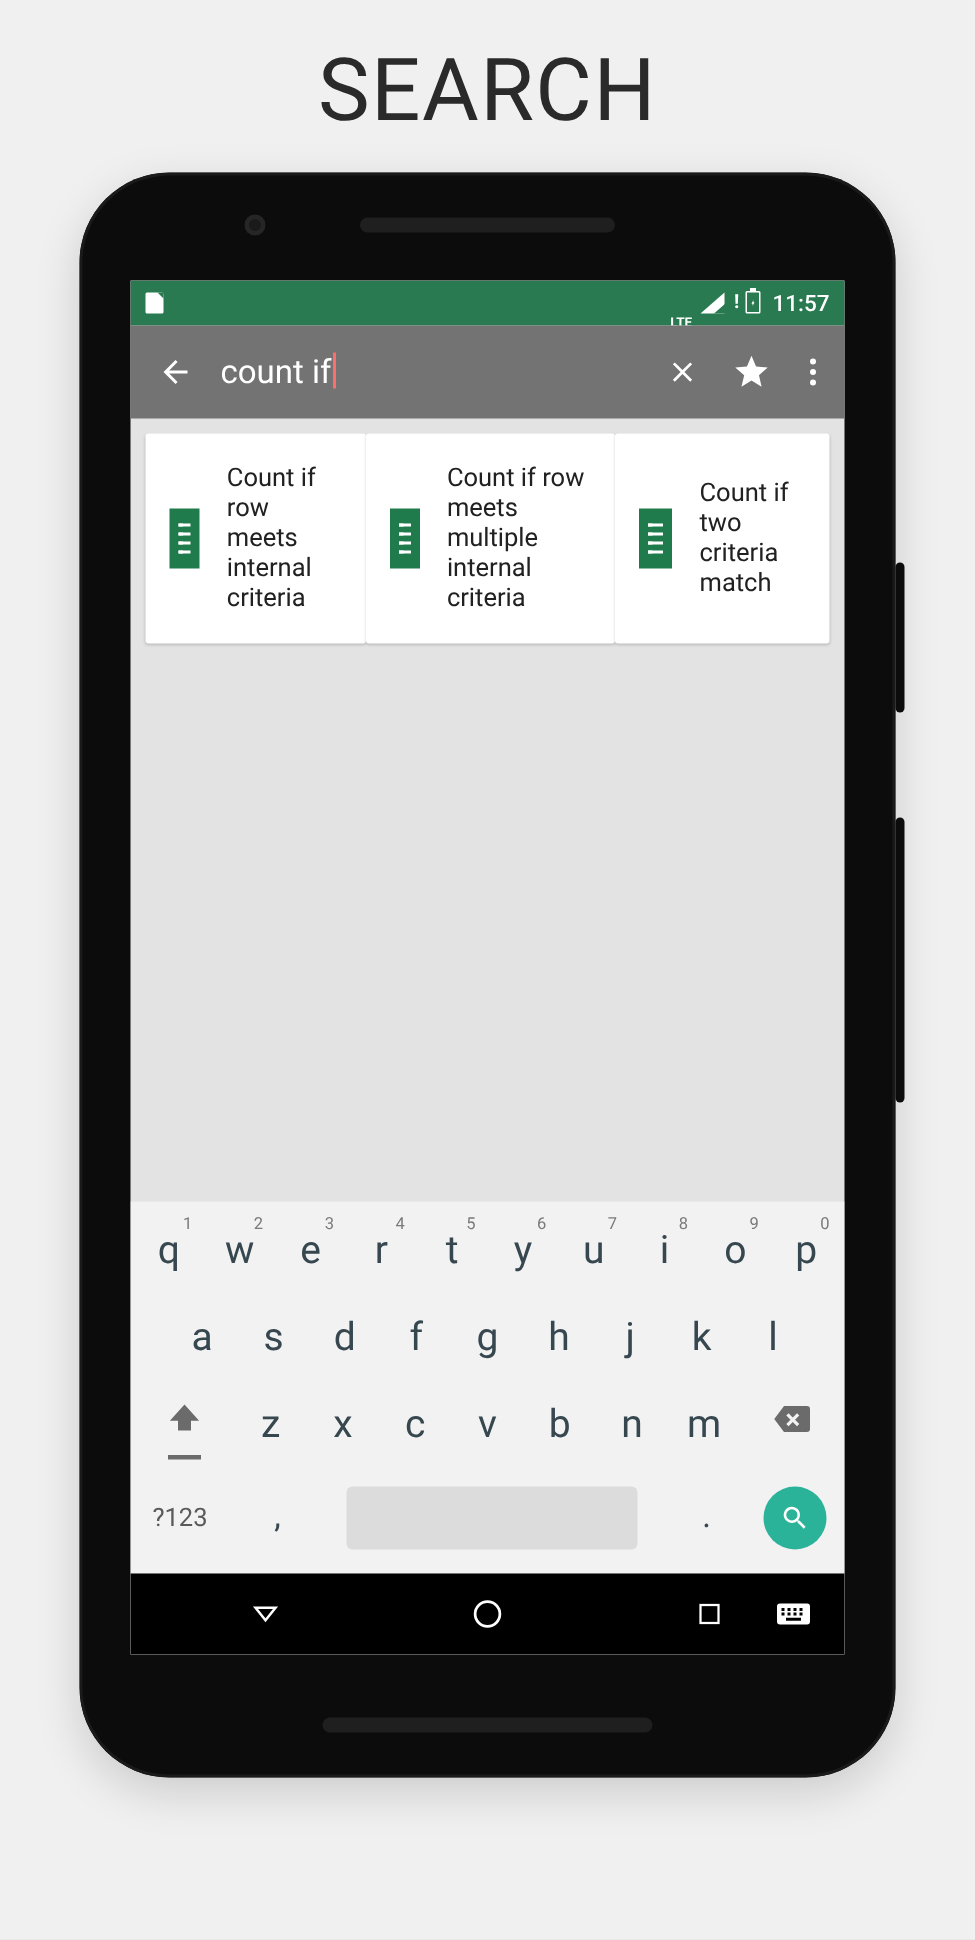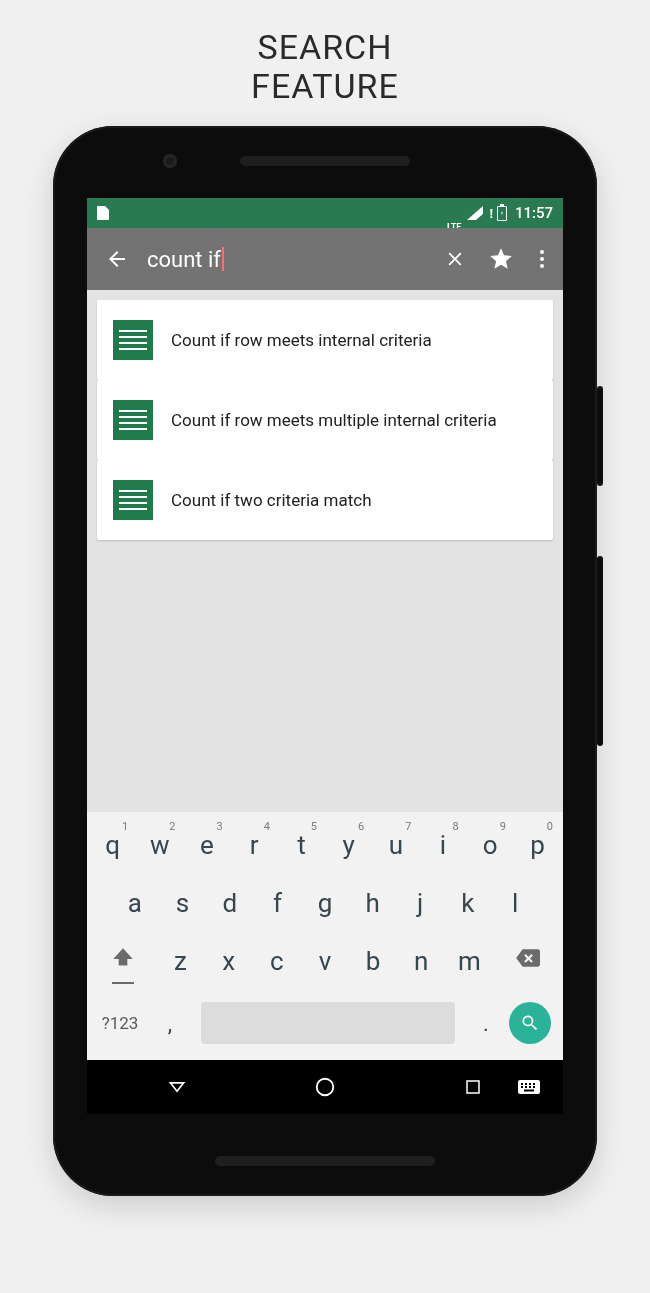--- a/index.html
+++ b/index.html
@@ -5,21 +5,21 @@
   * { box-sizing: border-box; margin: 0; padding: 0; }
   html, body { width: 650px; height: 1293px; }
   body {
     background: #f0f0f0;
     font-family: -apple-system, BlinkMacSystemFont, "Segoe UI", Roboto, Helvetica, Arial, sans-serif;
     display: flex;
     flex-direction: column;
     align-items: center;
   }
   .promo-title {
-    font-size: 34px;
+    font-size: 58px;
     font-weight: 400;
     letter-spacing: 1px;
     color: #2a2a2a;
     text-align: center;
     line-height: 1.15;
     margin-top: 28px;
     margin-bottom: 20px;
   }
 
   
@@ -139,21 +139,21 @@
     width:2px; height:24px;
     background:#ff6e6e;
     vertical-align:-4px;
     margin-left:1px;
   }
   .icon-btn { width:32px; height:32px; display:flex;align-items:center;justify-content:center; color:#fff; }
   .dots { display:flex; flex-direction:column; gap:3px; align-items:center; width:20px;}
   .dots span { width:4px; height:4px; background:#fff; border-radius:50%;}
 
   
-  .results { padding: 10px 10px; display:flex; flex-direction:column; }
+  .results { padding: 10px 10px; display:flex; flex-direction:row; }
   .card {
     background:#fff;
     border-radius:2px;
     box-shadow: 0 1px 2px rgba(0,0,0,0.18);
     display:flex; align-items:center;
     padding: 20px 16px;
     gap:18px;
   }
   .doc-icon {
     width:40px; height:40px;
@@ -194,21 +194,21 @@
     position:relative;
   }
   .key sup {
     position:absolute; top:4px; right:8px;
     font-size:11px; color:#7a7a7a;
   }
   .kb-row.middle { padding: 0 22px; }
   .key.wide { flex:1.4; }
   .key .shift svg, .key .bksp svg { width:26px; height:26px; fill:#6b6b6b;}
   .shift-underline{position:absolute;bottom:6px;width:22px;height:2.5px;background:#6b6b6b;}
-  .kb-bottom { display:flex; align-items:center; padding:4px 4px 0 4px; gap:6px;}
+  .kb-bottom { display:flex; align-items:center; padding:4px 4px 0 4px; gap:21px;}
   .sym-key { width:54px; text-align:center; font-size:17px; color:#5a5a5a;}
   .space {
     flex:1; height:42px;
     background:#dcdcdc;
     border-radius:4px;
     margin:0 8px;
   }
   .search-key {
     width:42px;height:42px;border-radius:50%;
     background:#2bb39a;
@@ -227,21 +227,20 @@
   .nb-kb {
     position:absolute; right:22px;
   }
   .nav-bar { position:relative; }
 </style>
 </head>
 <body>
 
 <div class="promo-title">
   <div>SEARCH</div>
-  <div>FEATURE</div>
 </div>
 
 <div class="phone">
   <div class="speaker"></div>
   <div class="camera"></div>
   <div class="bottom-speaker"></div>
 
   <div class="screen">
 
     <div class="status-bar">

